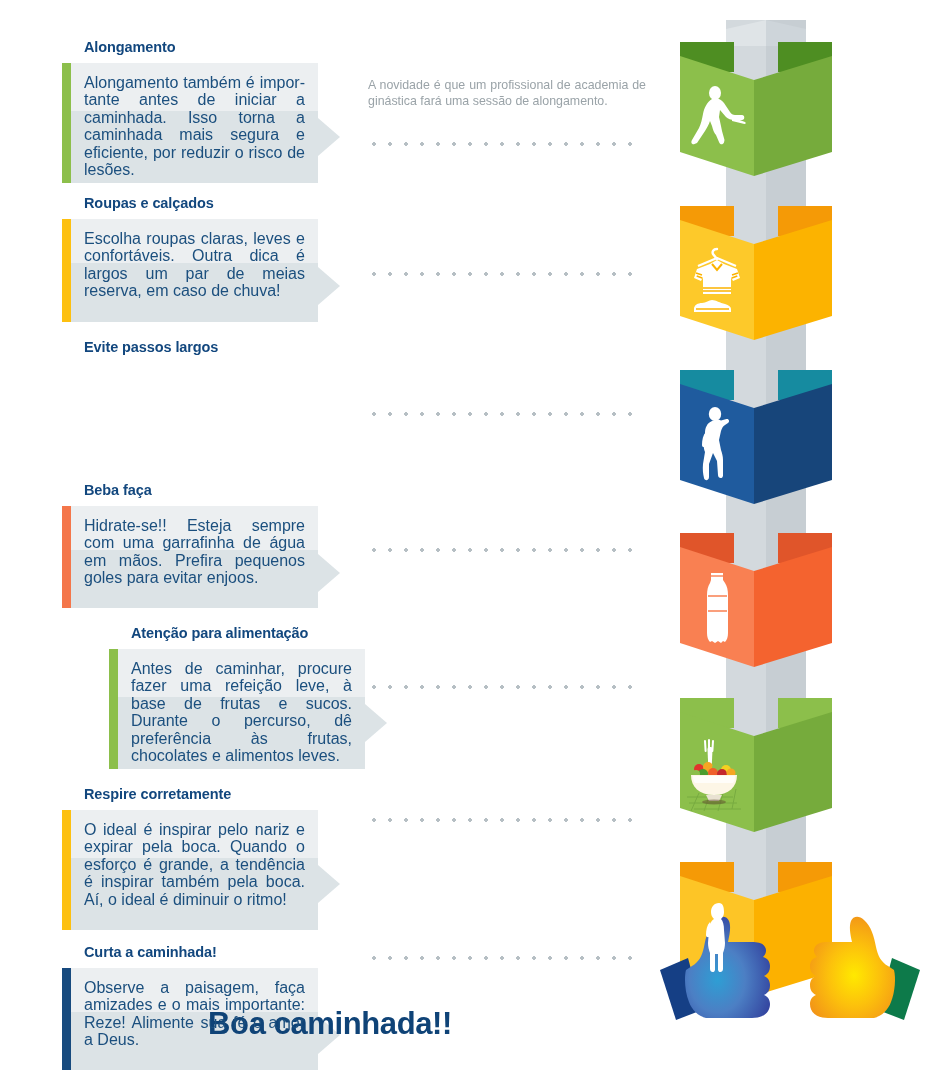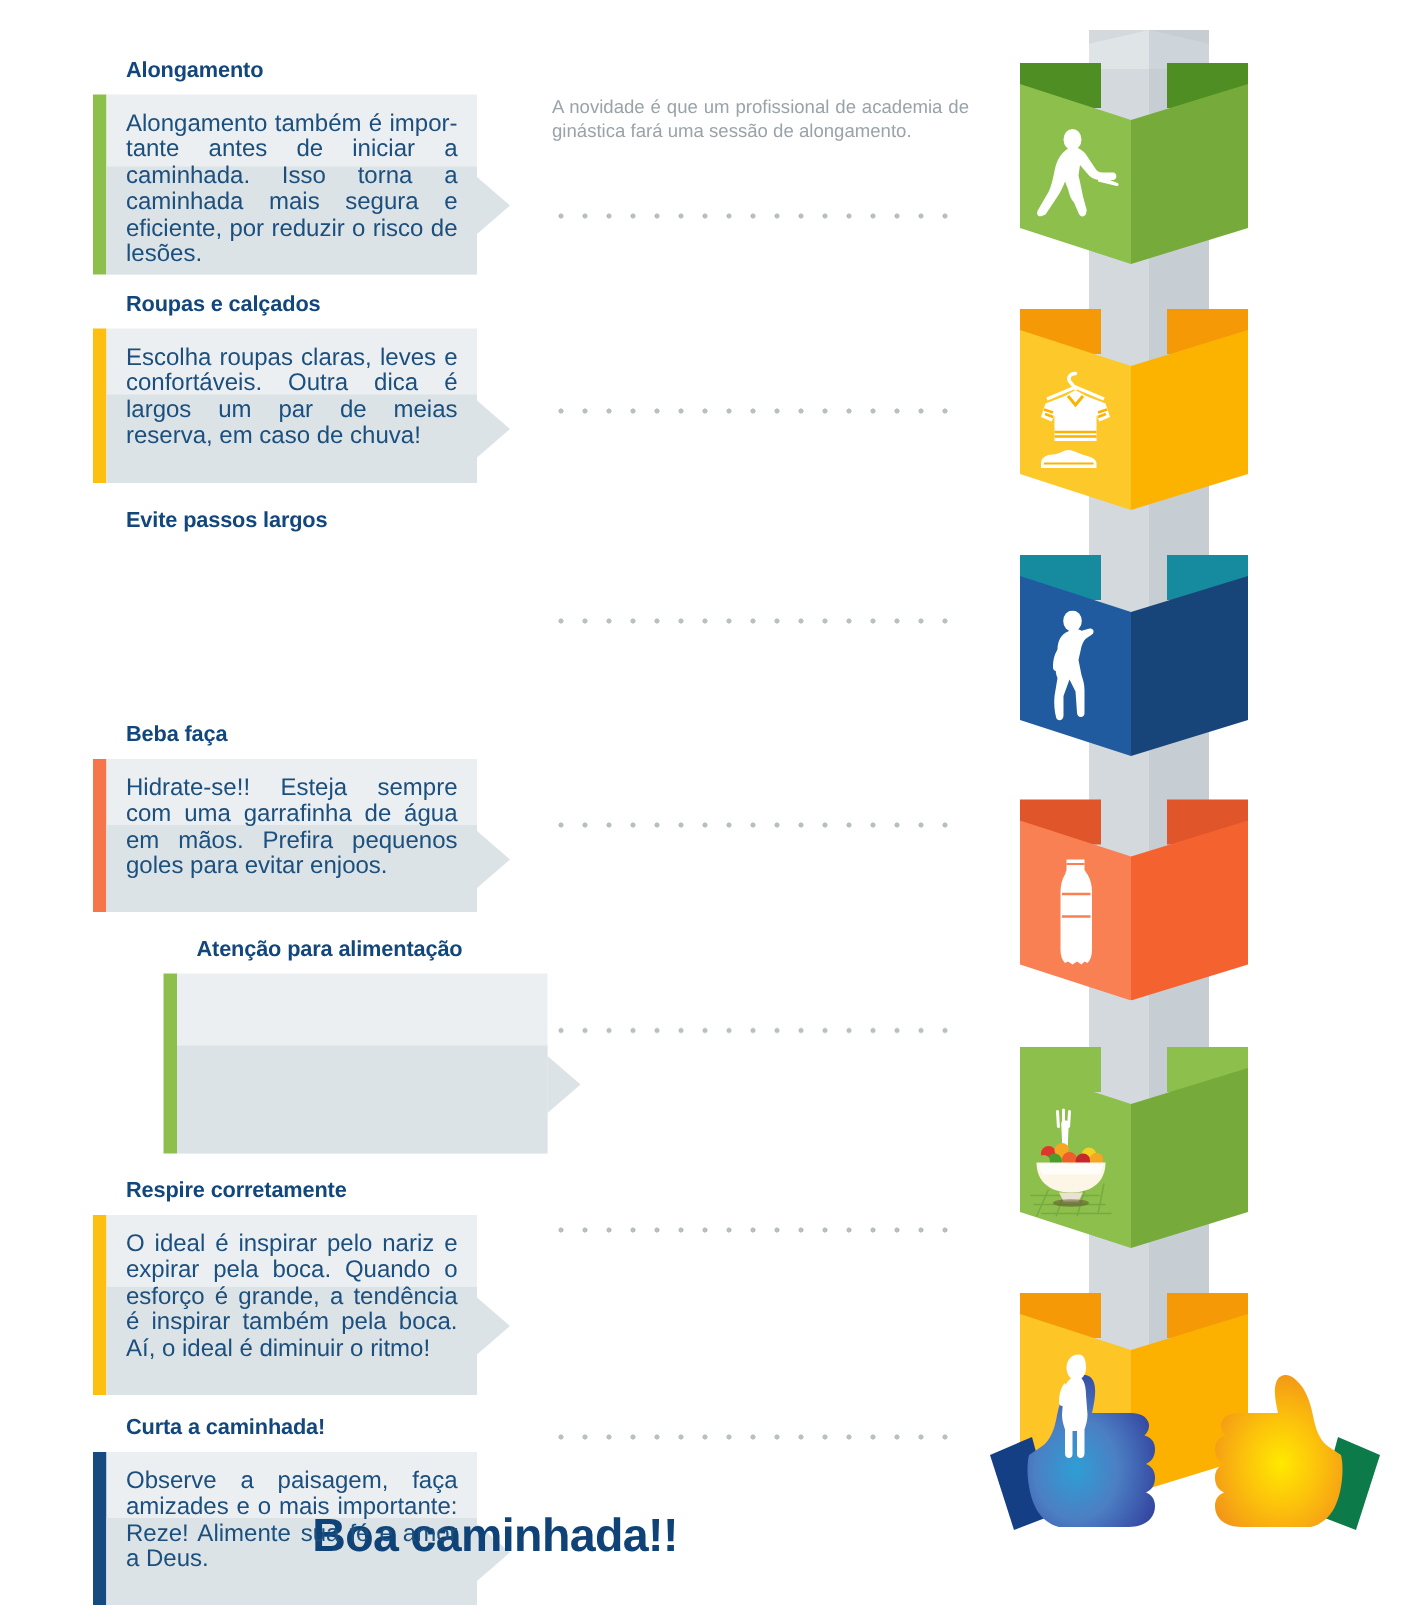--- a/index.html
+++ b/index.html
@@ -136,20 +136,21 @@
         <div class="tip-arrow" style="top:48px;"></div>
       </div>
     </div>
 
     <div class="tipblock" style="height:157px;margin-left:47px;">
       <div class="tip-title">Atenção para alimentação</div>
       <div class="tip-card" style="height:120px;">
         <div class="tip-bar" style="background:#8cbf4b"></div>
         <div class="tip-body" style="height:120px;">
           <div class="band" style="top:48px;height:72px;"></div>
+          <p class="tip-text">Antes de caminhar, procure fazer uma refeição leve, à base de frutas e sucos. Durante o percur­so, dê preferência às frutas, chocolates e alimentos leves.</p>
         </div>
         <div class="tip-arrow" style="top:55px;"></div>
       </div>
     </div>
 
     <div class="tipblock" style="height:154px;">
       <div class="tip-title">Respire corretamente</div>
       <div class="tip-card" style="height:120px;">
         <div class="tip-bar" style="background:#fdc010"></div>
         <div class="tip-body" style="height:120px;">
@@ -167,21 +168,21 @@
         <div class="tip-body" style="height:102px;">
           <div class="band" style="top:44px;height:58px;"></div>
           <p class="tip-text">Observe a paisagem, faça amiza­des e o mais importante: Reze! Alimente sua fé e amor a Deus.</p>
         </div>
         <div class="tip-arrow" style="top:48px;"></div>
       </div>
     </div>
 
   </div>
 
-  <div class="note" style="left:368px;top:64px;">A novidade é que um profissional de academia de ginástica fará uma sessão de alongamento.</div>
+  <div class="note" style="left:368px;top:78px;">A novidade é que um profissional de academia de ginástica fará uma sessão de alongamento.</div>
   <div class="dotline" style="left:366px;top:142px;"></div>
   <div class="dotline" style="left:366px;top:272px;"></div>
   <div class="dotline" style="left:366px;top:412px;"></div>
   <div class="dotline" style="left:366px;top:548px;"></div>
   <div class="dotline" style="left:366px;top:685px;"></div>
   <div class="dotline" style="left:366px;top:818px;"></div>
   <div class="dotline" style="left:366px;top:956px;"></div>
 
   <div class="column">
 

